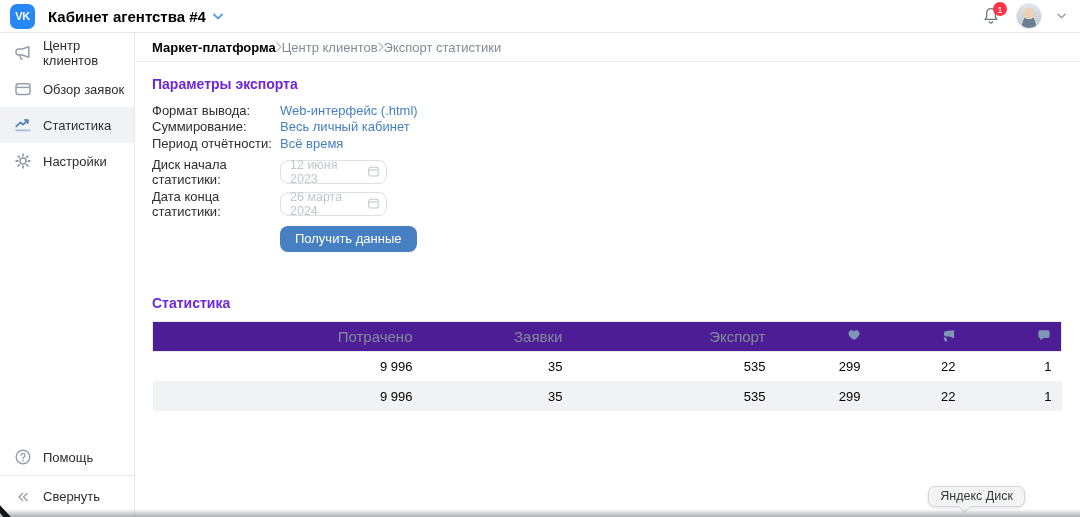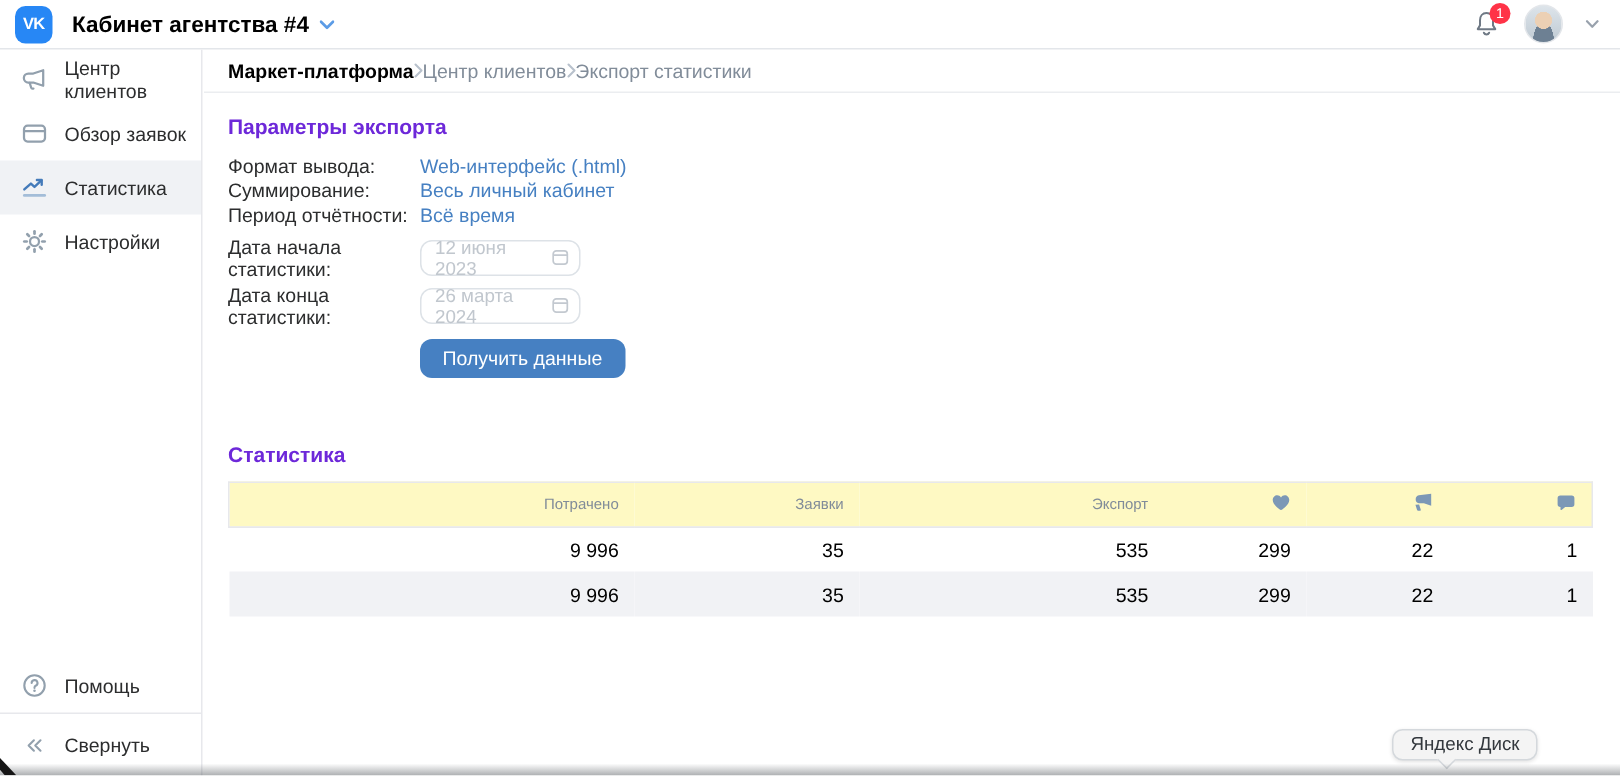--- a/index.html
+++ b/index.html
@@ -65,23 +65,23 @@
   .date-input { width:107px; height:24px; border:1px solid #dde2e7; border-radius:8px;
     background:#fff; display:flex; align-items:center; justify-content:space-between;
     padding:0 6px 0 9px; color:#c1c7ce; font-size:12.5px; cursor:default; }
   .btn-row { margin-top:10px; padding-left:128px; }
   .primary-btn { background:#4680c2; border:none; border-radius:8px; height:26px;
     padding:0 15px; color:#fff; font-size:13px; cursor:pointer;
     font-family:inherit; }
 
   .stats-section { margin-top:43px; }
   table.stats { border-collapse:collapse; width:909px; table-layout:fixed; }
-  table.stats th { background:#fef9c3; border-top:1px solid #e7e8ec;
+  table.stats th { background:#4c1d95; border-top:1px solid #e7e8ec;
     border-bottom:1px solid #e7e8ec; color:#818c99; font-weight:normal;
-    font-size:10px; height:30px; text-align:right; padding:0 10px 0 0; }
+    font-size:15px; height:30px; text-align:right; padding:0 10px 0 0; }
   table.stats th:first-child { border-left:1px solid #e7e8ec; }
   table.stats th:last-child { border-right:1px solid #e7e8ec; }
   table.stats td { height:30px; text-align:right; padding:0 10px 0 0;
     font-size:13px; color:#000; }
   table.stats tr.alt td { background:#f1f2f5; }
   .th-icon { display:inline-block; vertical-align:middle; }
 
   
   .ydisk-tooltip { position:absolute; right:55px; bottom:10px; background:#f4f4f4;
     border:1px solid #d4d8dc; border-radius:7px; padding:2px 11px 3px;
@@ -233,21 +233,21 @@
     <div class="form-row">
       <span class="form-label">Суммирование:</span>
       <span class="form-link">Весь личный кабинет</span>
     </div>
     <div class="form-row">
       <span class="form-label">Период отчётности:</span>
       <span class="form-link">Всё время</span>
     </div>
 
     <div class="form-row daterow">
-      <span class="form-label">Дата начала статистики:</span>
+      <span class="form-label">Диск начала статистики:</span>
       <div class="date-input">
         <span>12 июня 2023</span>
         <span style="display:flex;">
           <svg width="13" height="13" viewBox="0 0 16 16">
               <rect x="2.2" y="2.8" width="11.6" height="10.8" rx="2.6" fill="none" stroke="#c3c9d0" stroke-width="1.4"></rect>
               <path d="M2.4 6.3 h11.2" stroke="#c3c9d0" stroke-width="1.4"></path>
             </svg>
         </span>
       </div>
     </div>

